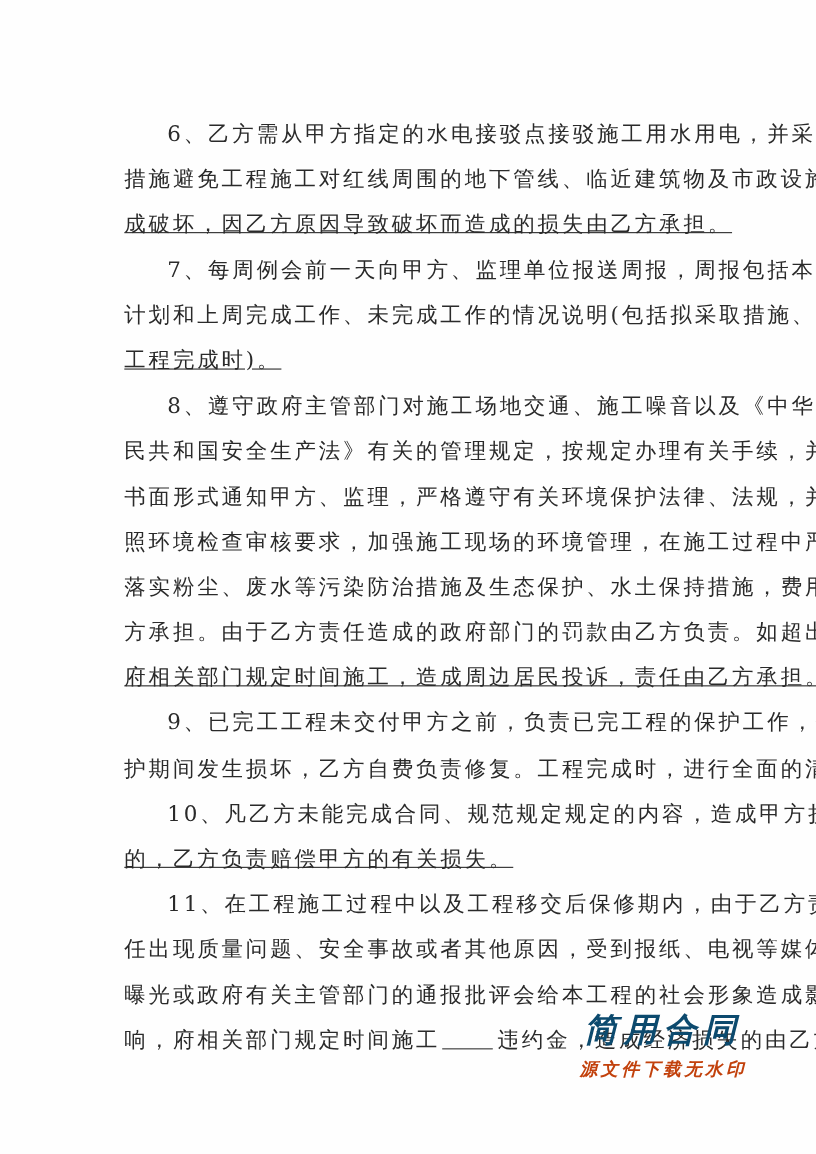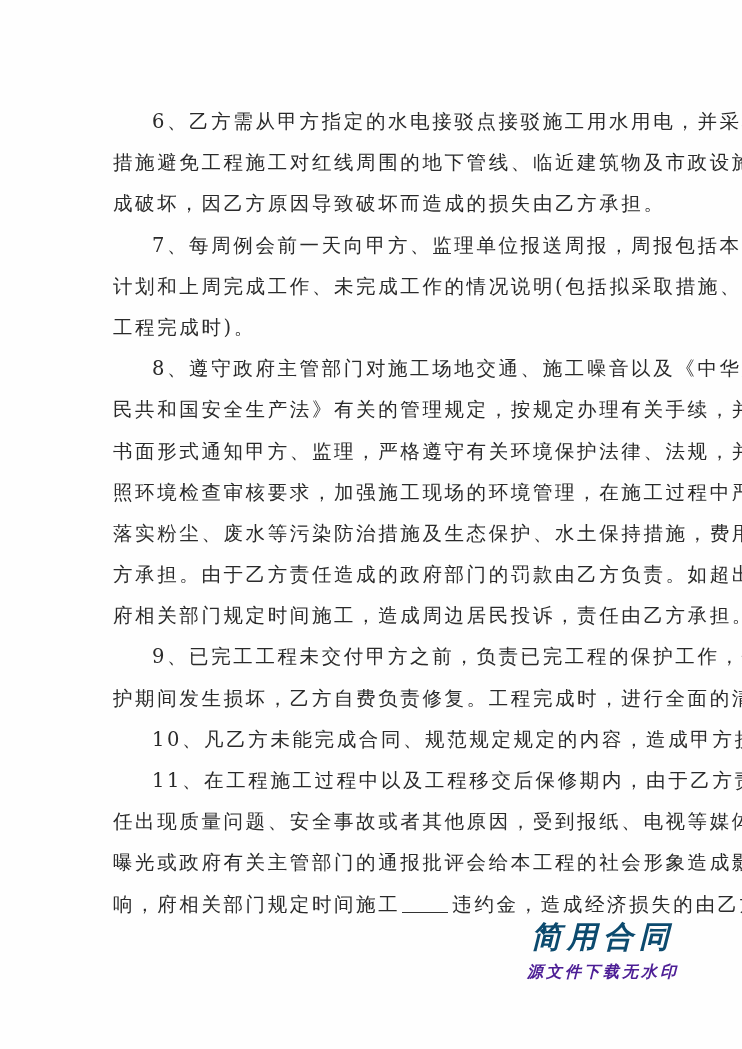--- a/index.html
+++ b/index.html
@@ -11,30 +11,30 @@
     font-size: 19.5px;
     line-height: 41.2px;
     height: 41.2px;
     color: #2a2a2a;
     white-space: nowrap;
     letter-spacing: 2.6px;
     text-align: justify;
     text-align-last: justify;
   }
   .line.indent { padding-left: 39px; }
-  .line.last { text-align-last: left; }
+  .line.last { text-align-last: left; text-decoration: underline; }
   .blank { display: inline-block; width: 46px; border-bottom: 1.5px solid #333; height: 18px; vertical-align: -2px; margin: 0 4px 0 2px; }
   .watermark { position: absolute; left: 508px; top: 918px; width: 190px; text-align: center; }
   .wm-title {
     font-family: "DejaVu Sans", sans-serif; font-weight: bold; font-style: italic;
     font-size: 30px; letter-spacing: 6px; color: #0c4a6e; line-height: 38px;
   }
   .wm-sub {
     font-family: "DejaVu Sans", sans-serif; font-weight: bold; font-style: italic;
-    font-size: 16px; letter-spacing: 3px; color: #4c1d95; line-height: 24px; margin-top: 4px;
+    font-size: 16px; letter-spacing: 3px; color: #c2410c; line-height: 24px; margin-top: 4px;
   }
 </style>
 </head>
 <body>
 
 <div class="page">
   <div class="content">
 
     <div>
       <div class="line indent">6、乙方需从甲方指定的水电接驳点接驳施工用水用电，并采取</div>
@@ -58,20 +58,21 @@
       <div class="line last">府相关部门规定时间施工，造成周边居民投诉，责任由乙方承担。</div>
     </div>
 
     <div>
       <div class="line indent">9、已完工工程未交付甲方之前，负责已完工程的保护工作，保</div>
       <div class="line">护期间发生损坏，乙方自费负责修复。工程完成时，进行全面的清理</div>
     </div>
 
     <div>
       <div class="line indent">10、凡乙方未能完成合同、规范规定规定的内容，造成甲方损失</div>
+      <div class="line last">的，乙方负责赔偿甲方的有关损失。</div>
     </div>
 
     <div>
       <div class="line indent">11、在工程施工过程中以及工程移交后保修期内，由于乙方责</div>
       <div class="line">任出现质量问题、安全事故或者其他原因，受到报纸、电视等媒体的</div>
       <div class="line">曝光或政府有关主管部门的通报批评会给本工程的社会形象造成影</div>
       <div class="line" style="text-align-last:left;">
         <span>响，府相关部门规定时间施工</span><span class="blank"></span><span>违约金，造成经济损失的由乙方承</span>
       </div>
     </div>

